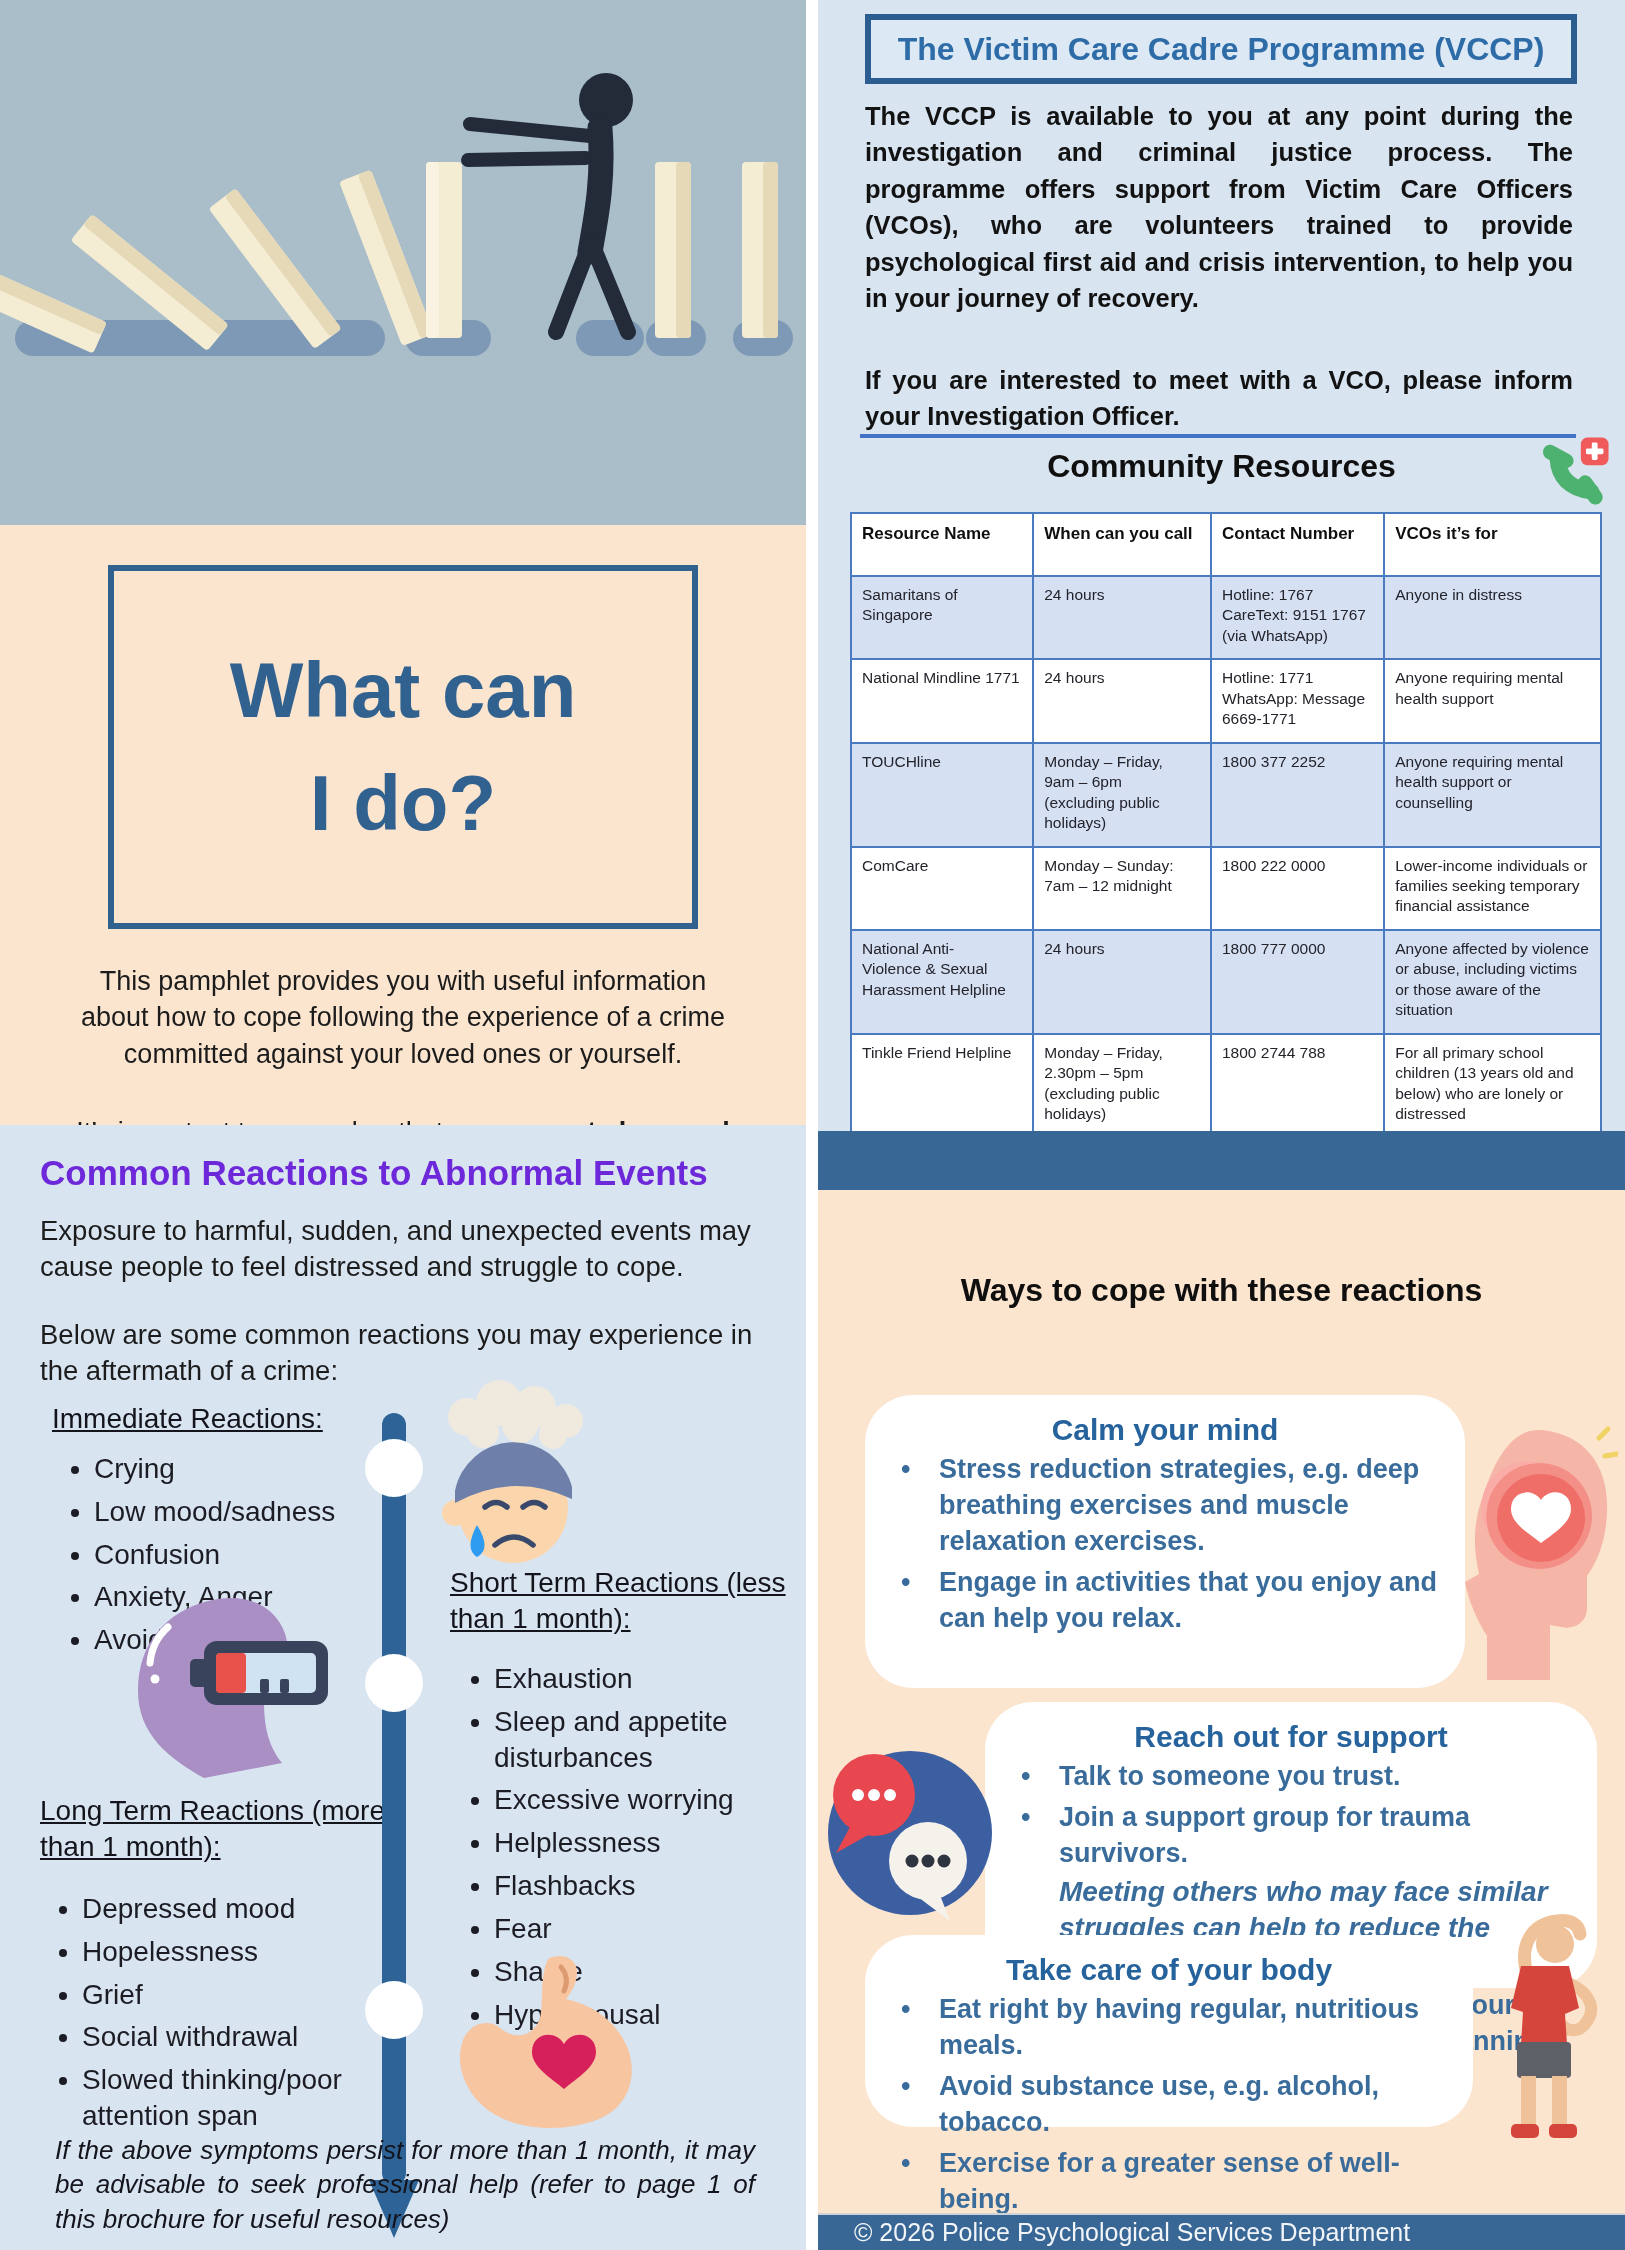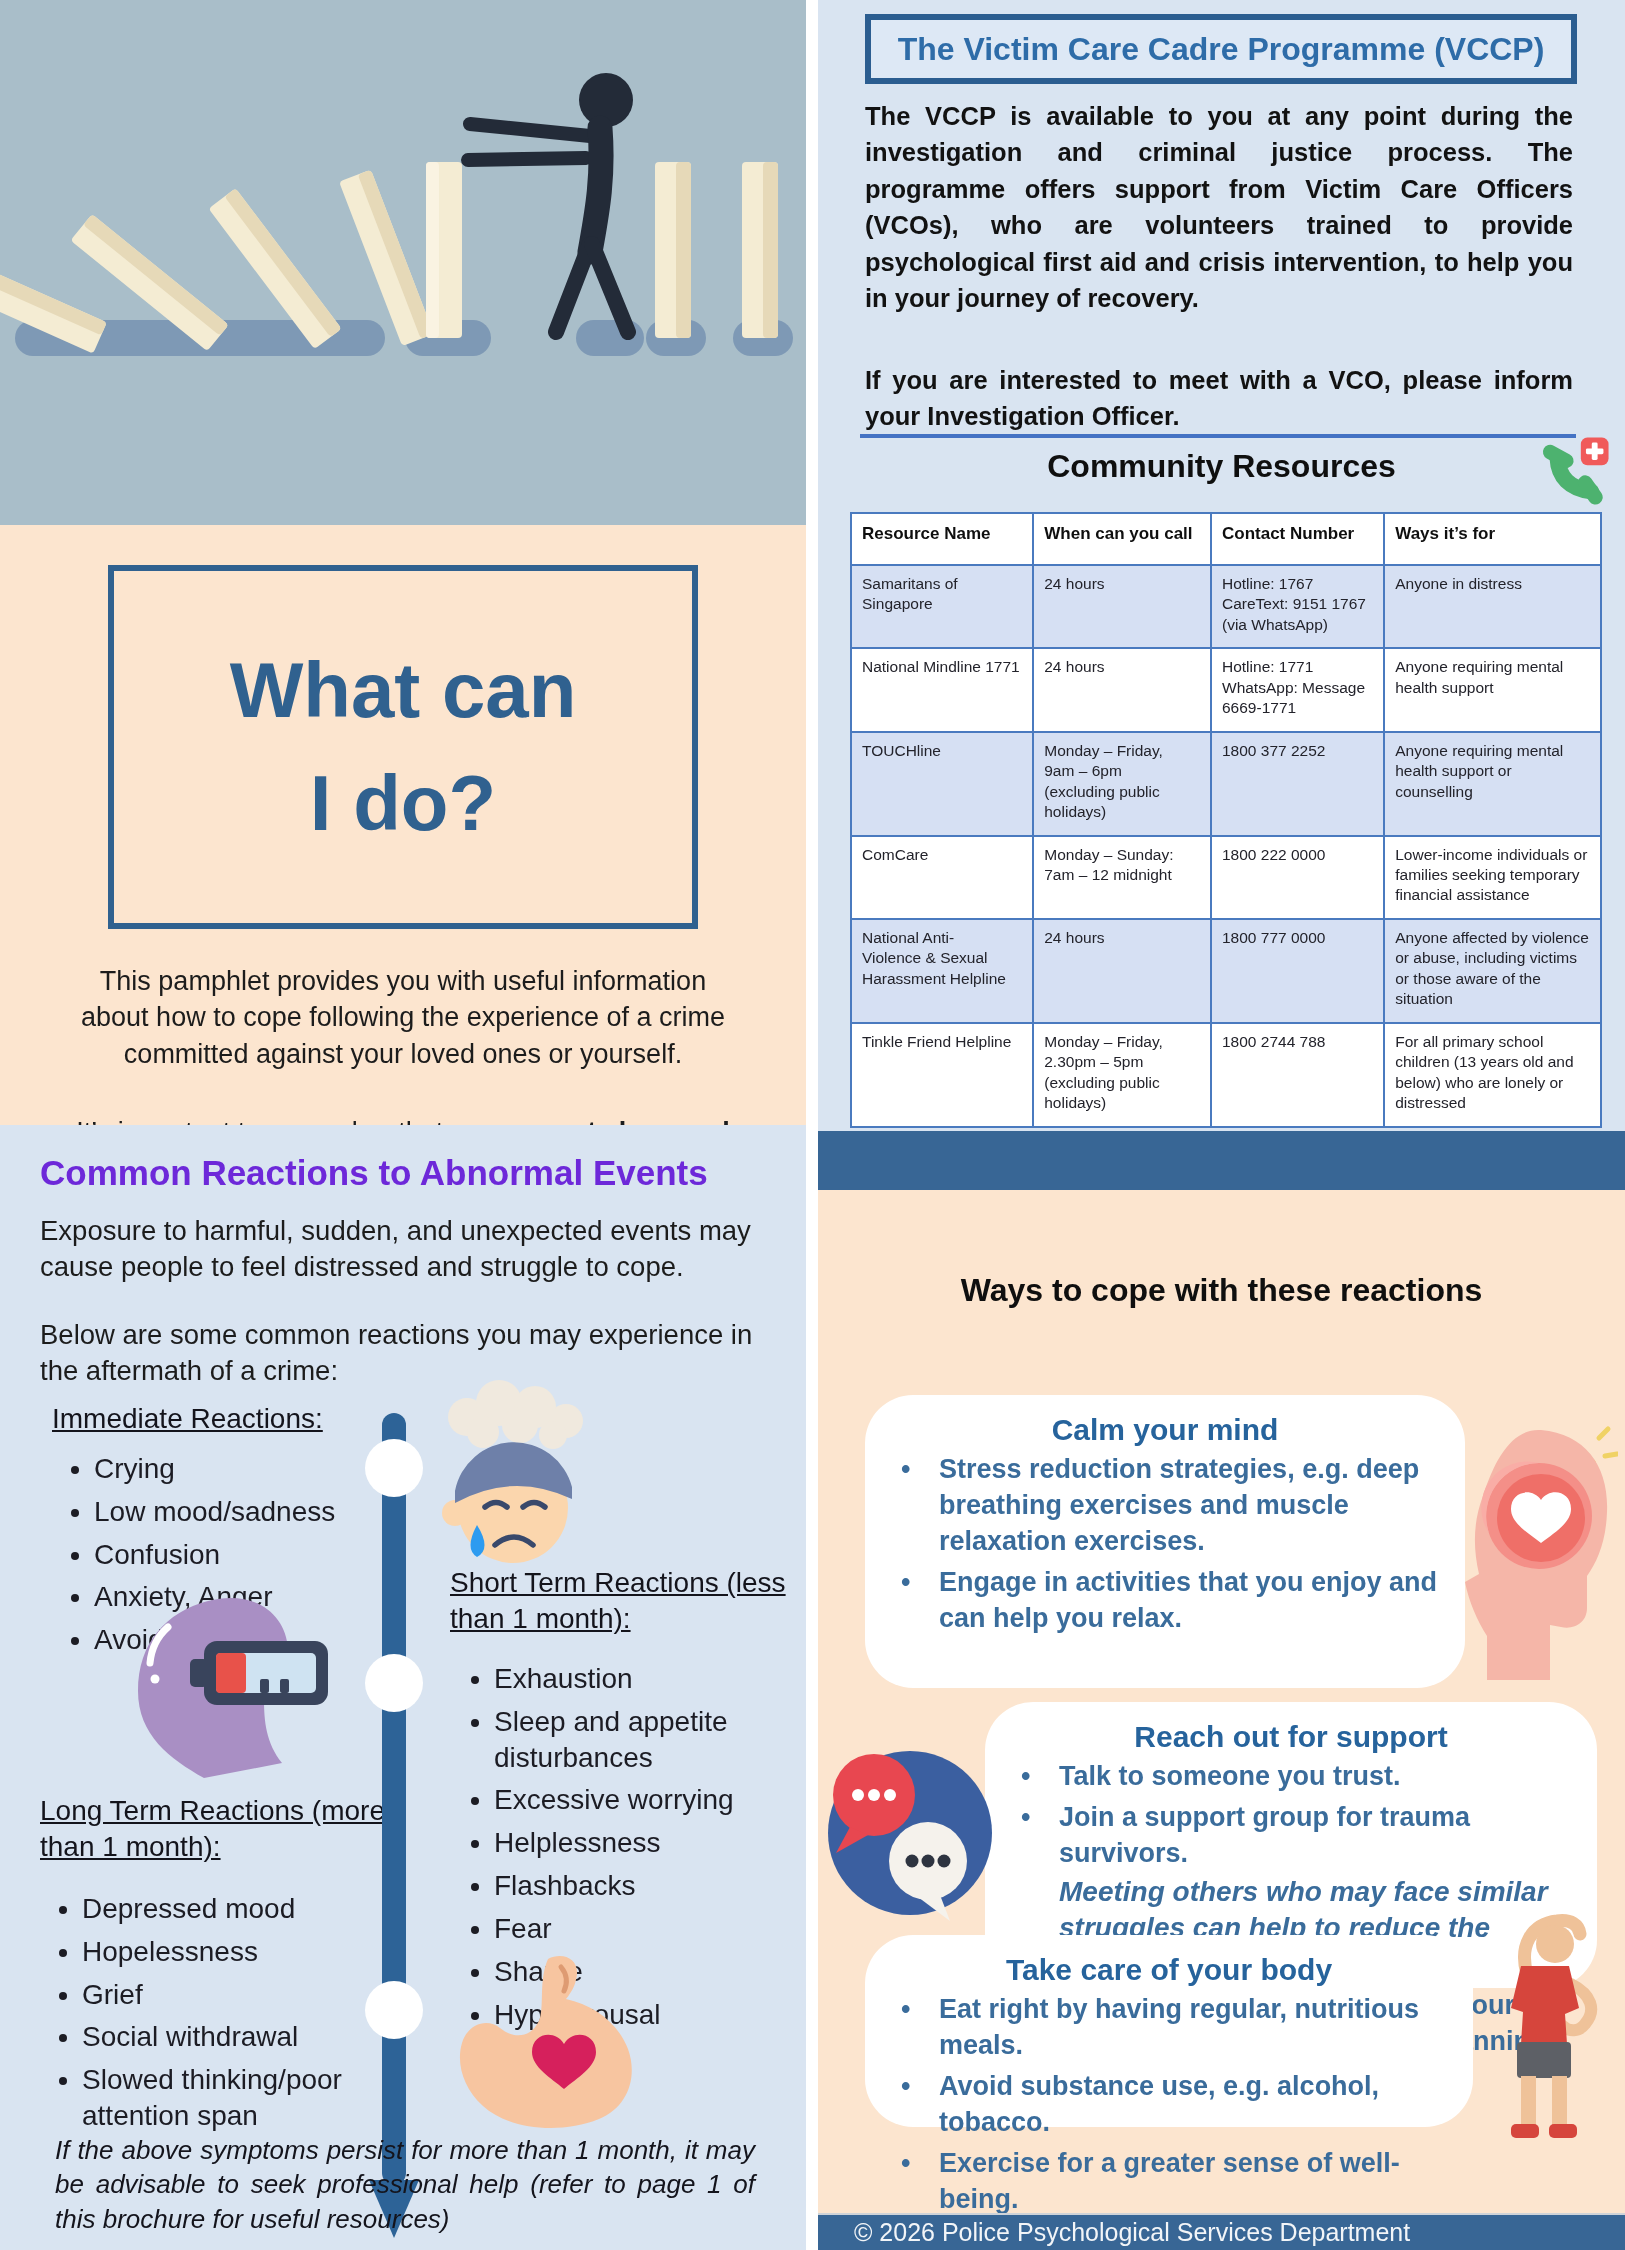--- a/index.html
+++ b/index.html
@@ -55,21 +55,21 @@
           line-height:1.43;text-align:justify;color:#121212;}
   .vccp-p.p2{top:362px;}
   .hr-blue{position:absolute;left:42px;top:434px;width:716px;height:4px;background:#4472c4;}
   .community-h{position:absolute;left:0;top:448px;width:100%;margin:0;text-align:center;
                font-size:32px;font-weight:bold;color:#0f0f0f;}
   .phone-icon{position:absolute;left:722px;top:436px;}
 
   .res-table{position:absolute;left:32px;top:512px;width:752px;border-collapse:collapse;background:#ffffff;
              table-layout:fixed;}
   .res-table th,.res-table td{border:2.5px solid #4a7abf;vertical-align:top;text-align:left;}
-  .res-table th{font-size:17px;font-weight:bold;padding:10px 10px 20px;color:#0f0f0f;}
+  .res-table th{font-size:17px;font-weight:bold;padding:10px 10px 31px;color:#0f0f0f;}
   .res-table td{font-size:15.5px;padding:8px 10px 12px;line-height:1.32;white-space:pre-line;color:#23232b;}
   .res-table tr.shaded{background:#d6e0f3;}
   .cw1{width:24.3%;} .cw2{width:23.7%;} .cw3{width:23.1%;} .cw4{width:28.9%;}
 
   .band{position:absolute;left:0;top:1131px;width:100%;height:59px;background:#386695;}
   .cope{position:absolute;left:0;top:1190px;width:100%;height:1278px;background:#fce5cf;}
   .cope-h{position:absolute;left:0;top:82px;width:100%;margin:0;text-align:center;
           font-size:32px;font-weight:bold;color:#0f0f0f;}
   .card{position:absolute;background:#ffffff;border-radius:48px;}
   .card1{left:47px;top:205px;width:600px;height:293px;}
@@ -256,21 +256,21 @@
           <col class="cw1">
           <col class="cw2">
           <col class="cw3">
           <col class="cw4">
         </colgroup>
       <thead>
         <tr>
           <th>Resource Name</th>
           <th>When can you call</th>
           <th>Contact Number</th>
-          <th>Ways it’s for</th>
+          <th>VCOs it’s for</th>
         </tr>
       </thead>
       <tbody>
           <tr class="shaded">
             <td>Samaritans of Singapore</td>
             <td>24 hours</td>
             <td>Hotline: 1767
 CareText: 9151 1767
 (via WhatsApp)</td>
             <td>Anyone in distress</td>

